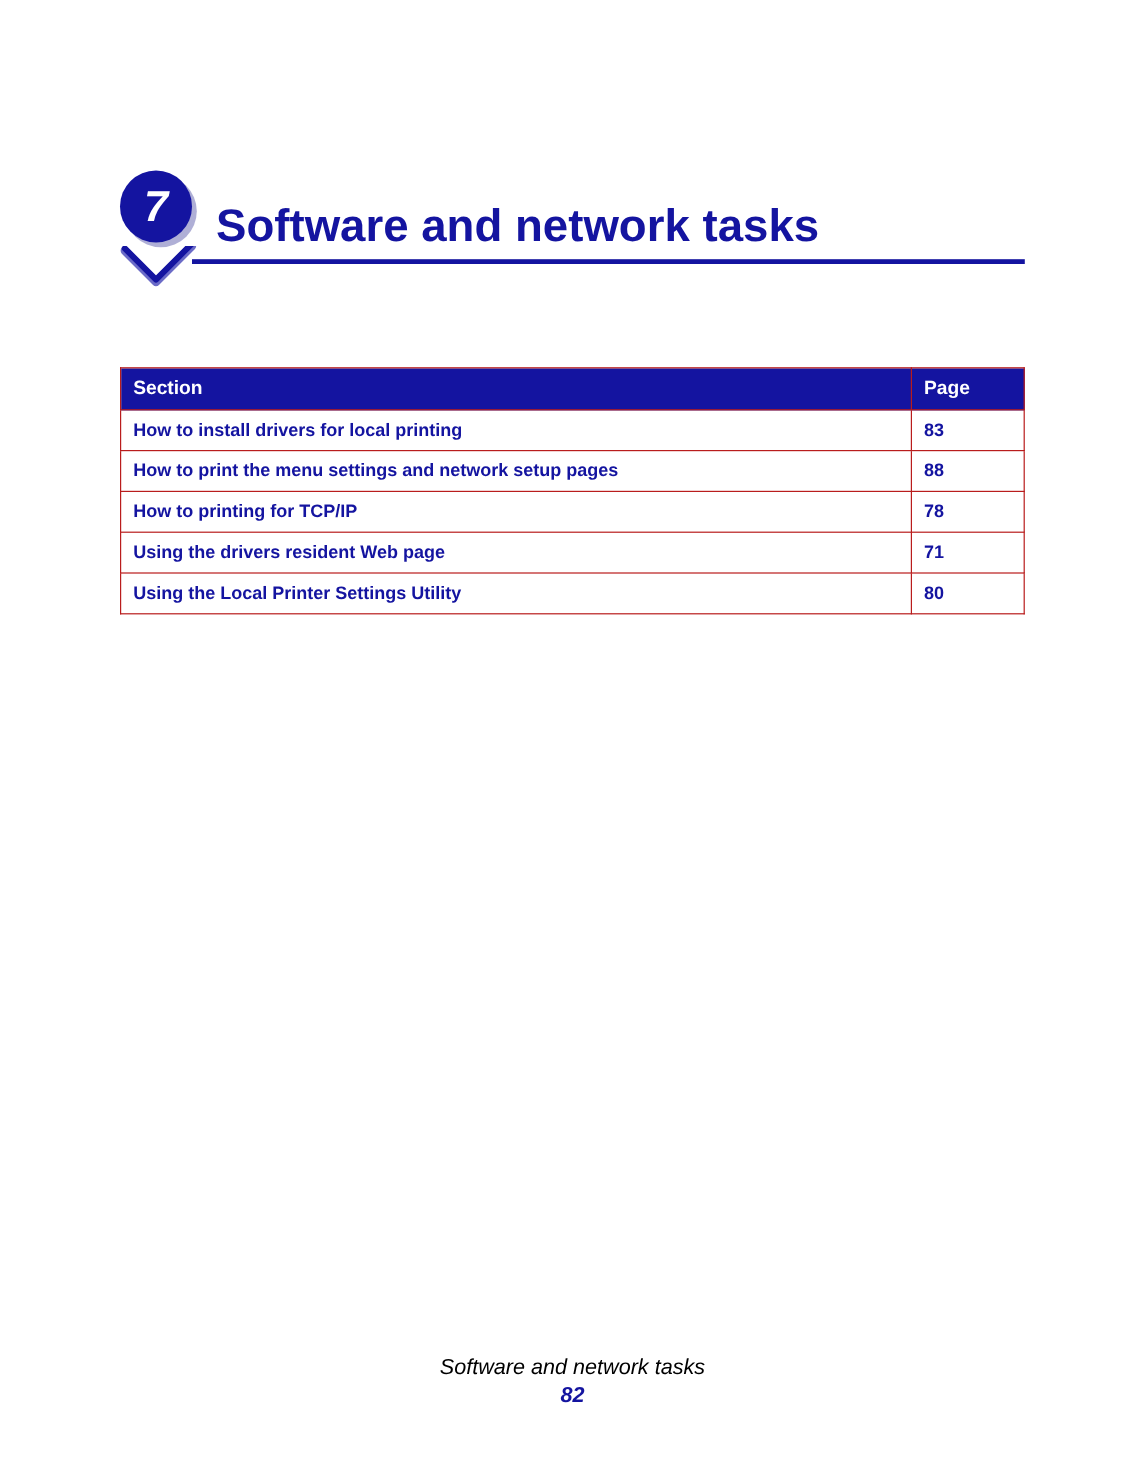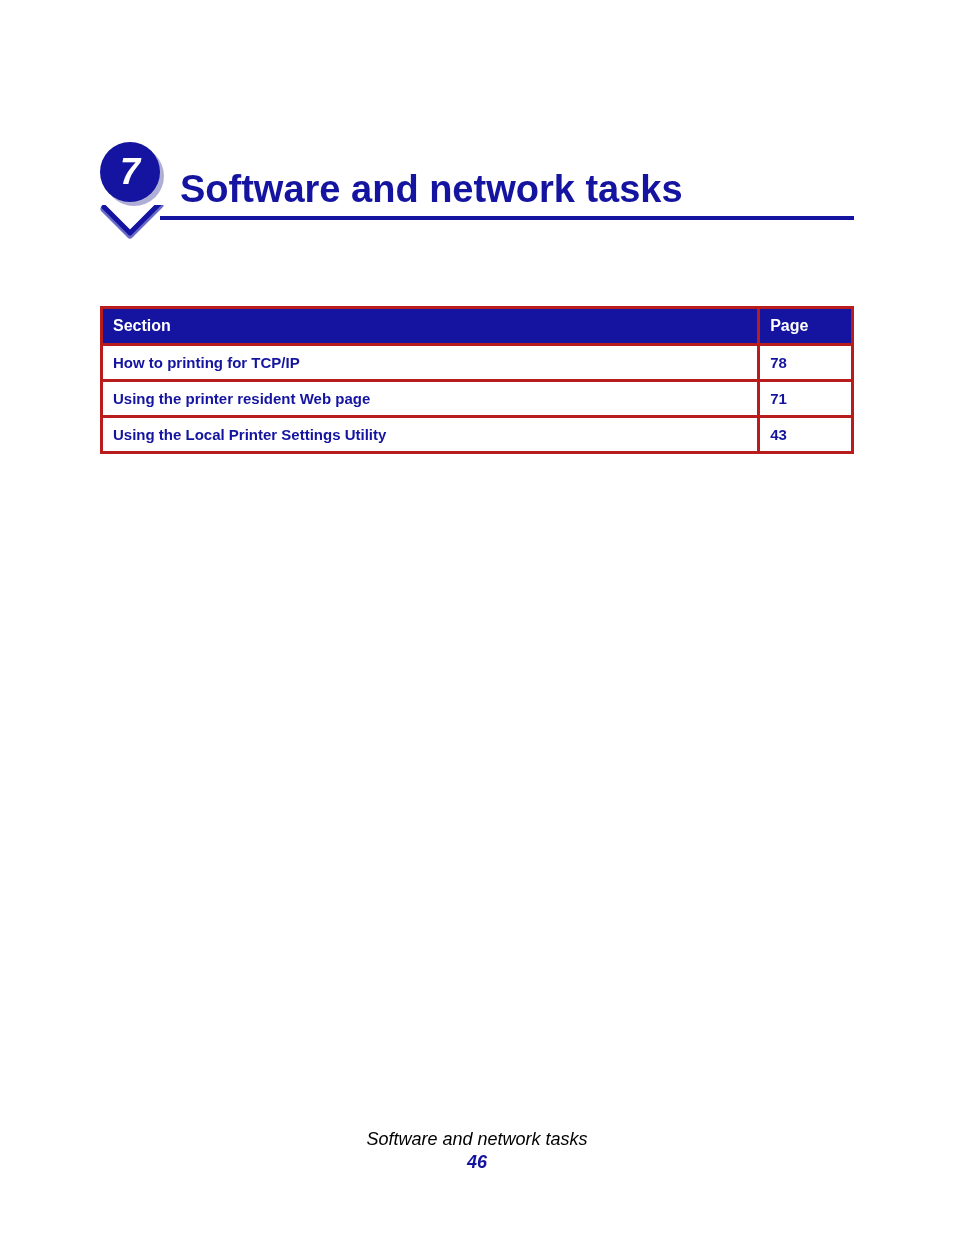--- a/index.html
+++ b/index.html
@@ -16,21 +16,21 @@
   .chevron { position: absolute; left: 100px; top: 205px; width: 64px; height: 45px; }
 
   
   .chapter-title { position: absolute; left: 180px; top: 168px; color: #1414a0; font-size: 38px; font-weight: bold; }
 
   
   .title-rule { position: absolute; left: 160px; top: 216px; width: 694px; height: 4px; background: #1414a0; }
 
   
   .toc-table { position: absolute; left: 100px; top: 306px; width: 754px; border-collapse: collapse; }
-  .toc-table th, .toc-table td { border: 3px solid #b91c1c; padding: 8px 10px; text-align: left; vertical-align: middle; }
+  .toc-table th, .toc-table td { border: 1px solid #b91c1c; padding: 8px 10px; text-align: left; vertical-align: middle; }
   .toc-table th { background: #1414a0; color: #fff; font-weight: bold; font-size: 16px; }
   .toc-table td { color: #1414a0; font-weight: bold; font-size: 15px; }
   .toc-table .col-section { width: 660px; }
   .toc-table .col-page { width: 94px; }
 
   
   .footer { position: absolute; left: 0; bottom: 62px; width: 954px; text-align: center; }
   .footer .footer-title { font-style: italic; font-size: 18px; color: #000; }
   .footer .footer-page { font-style: italic; font-weight: bold; font-size: 18px; color: #1414a0; margin-top: 2px; }
 </style>
@@ -56,32 +56,40 @@
 
   <table class="toc-table">
     <thead>
       <tr>
         <th class="col-section">Section</th>
         <th class="col-page">Page</th>
       </tr>
     </thead>
     <tbody>
       <tr>
+        <td>How to install drivers for local printing</td>
+        <td>83</td>
+      </tr>
+      <tr>
+        <td>How to print the menu settings and network setup pages</td>
+        <td>88</td>
+      </tr>
+      <tr>
         <td>How to printing for TCP/IP</td>
         <td>78</td>
       </tr>
       <tr>
-        <td>Using the printer resident Web page</td>
+        <td>Using the drivers resident Web page</td>
         <td>71</td>
       </tr>
       <tr>
         <td>Using the Local Printer Settings Utility</td>
-        <td>43</td>
+        <td>80</td>
       </tr>
     </tbody>
   </table>
 
   <div class="footer">
     <div class="footer-title">Software and network tasks</div>
-    <div class="footer-page">46</div>
+    <div class="footer-page">82</div>
   </div>
 
 </div>
 
 </body></html>

